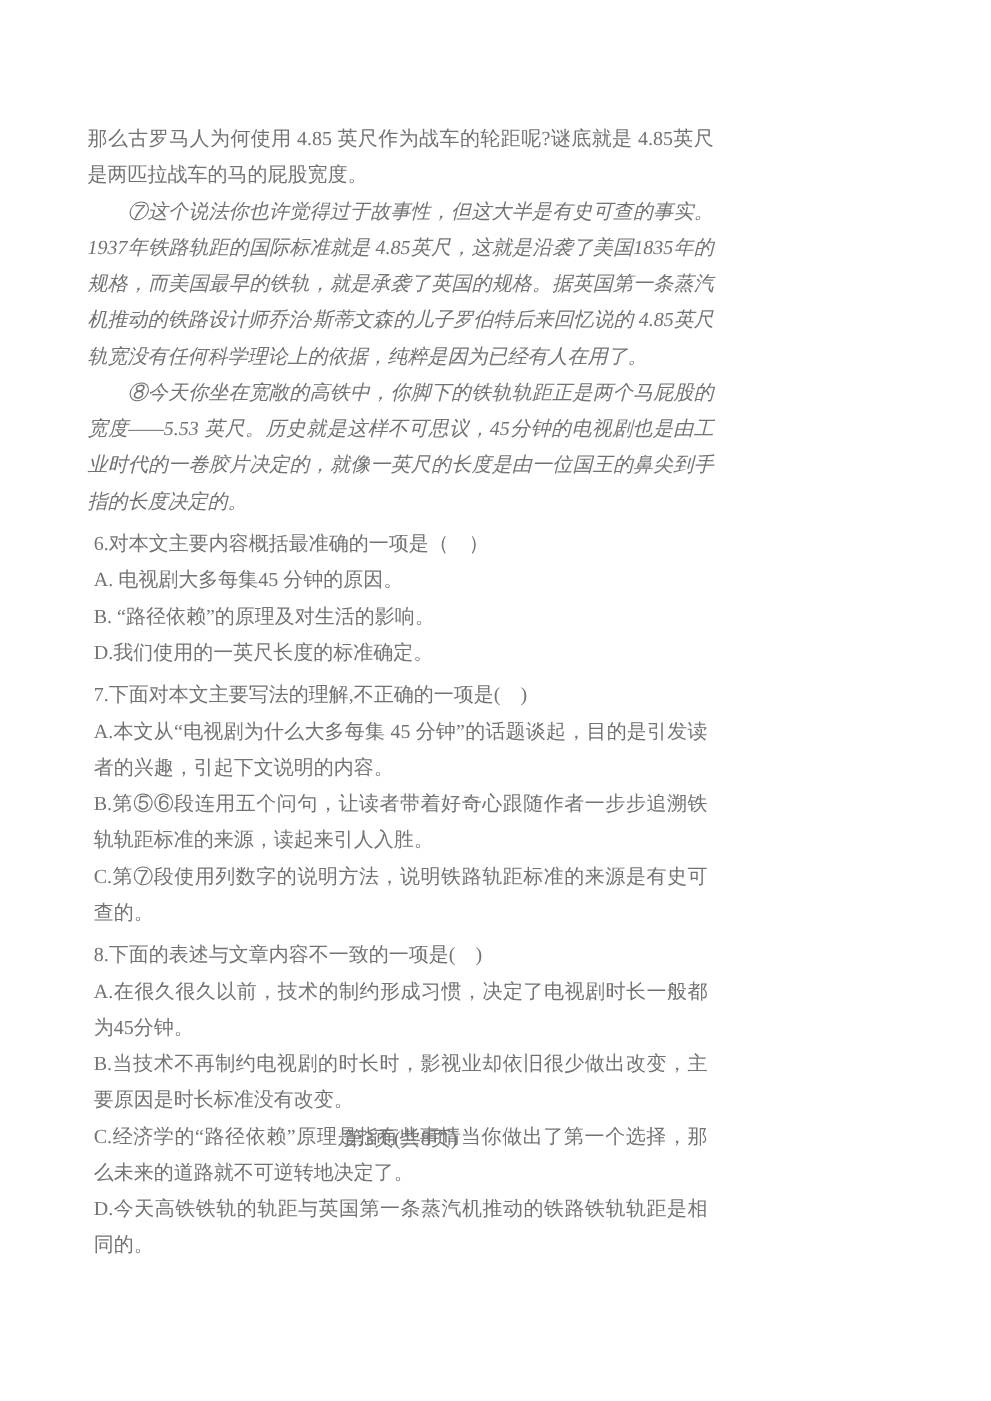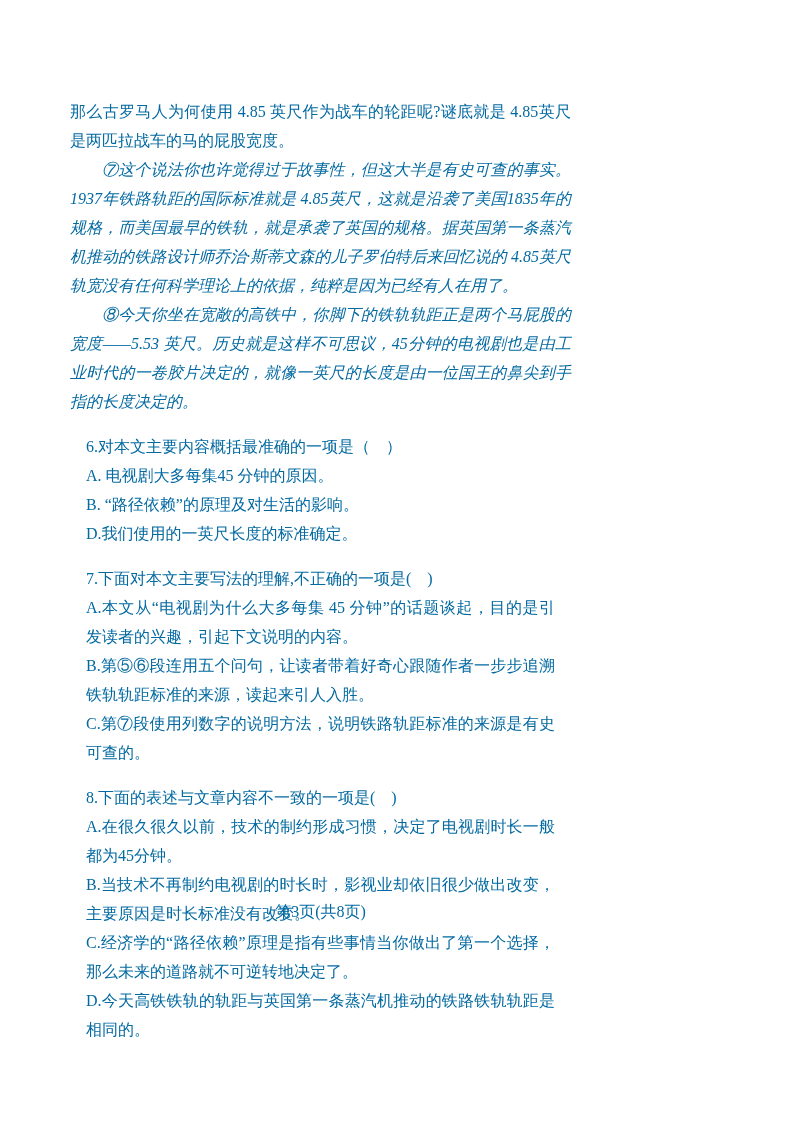--- a/index.html
+++ b/index.html
@@ -5,39 +5,39 @@
   html, body {
     margin: 0;
     padding: 0;
     background: #ffffff;
   }
   .sheet {
     position: relative;
     width: 641px;
     height: 1121px;
     background: #ffffff;
-    color: #0369a1;
+    color: #737373;
     font-family: "Liberation Serif", "DejaVu Serif", serif;
     font-size: 16px;
     line-height: 29px;
     box-sizing: border-box;
     padding: 97px 70px 0 70px;
     overflow: hidden;
   }
   .para {
     margin: 0;
     text-align: justify;
     text-justify: inter-ideograph;
   }
   .para.indent {
     text-indent: 2em;
     font-style: italic;
   }
   .question {
-    margin: 16px;
+    margin: 5px;
   }
   .stem, .option {
     margin: 0;
     text-align: justify;
     text-justify: inter-ideograph;
   }
   .footer {
     position: absolute;
     top: 897px;
     left: 0;

